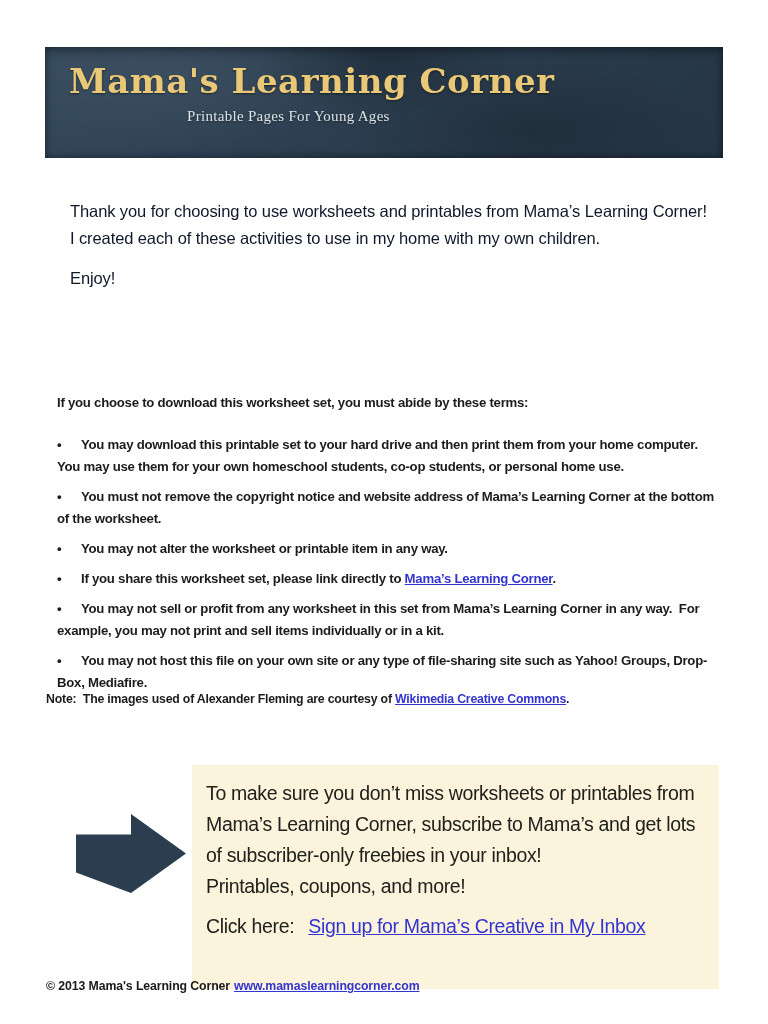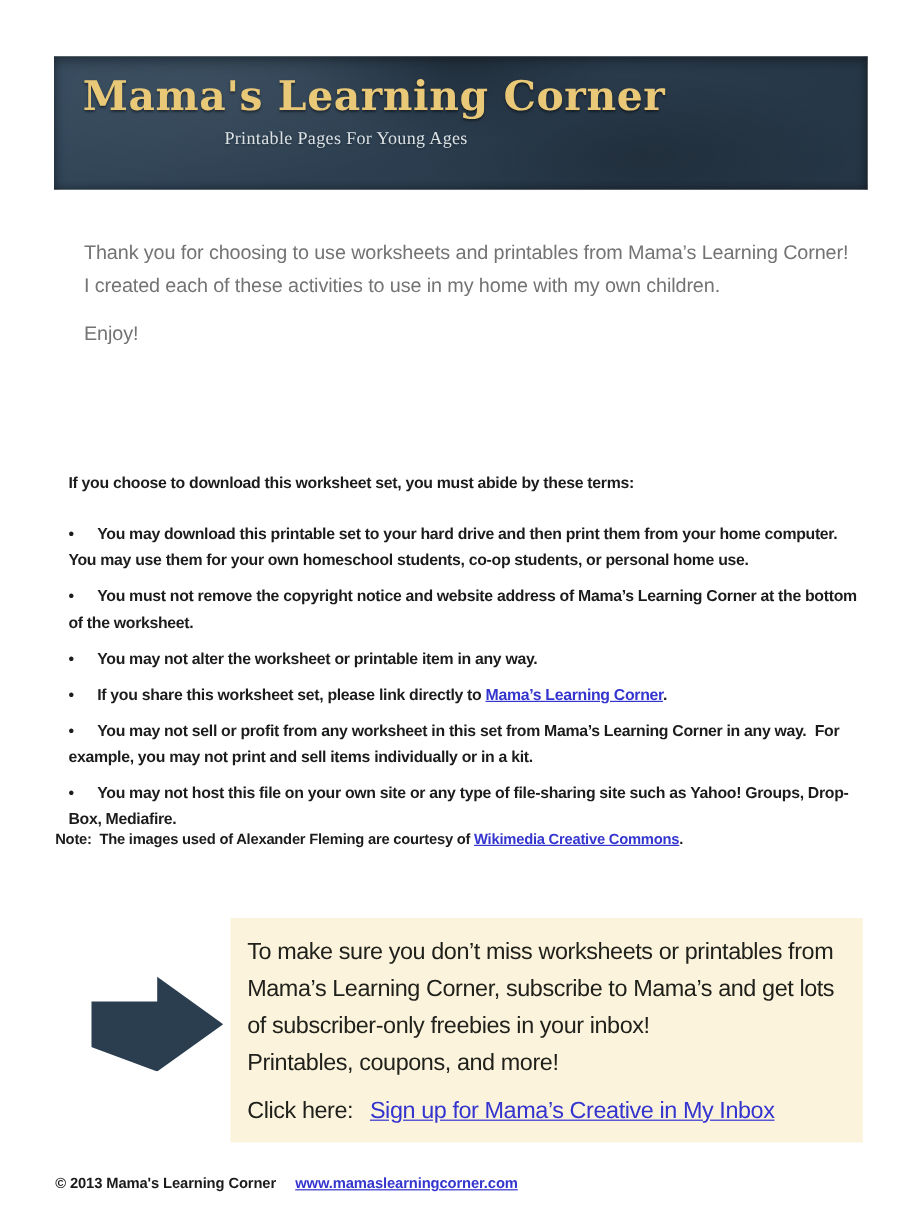--- a/index.html
+++ b/index.html
@@ -37,21 +37,21 @@
     font-size:15px; letter-spacing:0.3px;
     color:#dce3e7;
     text-shadow:0 1px 2px rgba(0,0,0,0.4);
     white-space:nowrap;
   }
 
   
   .intro {
     position:absolute; left:70px; top:198px; width:642px;
     font-size:16.5px; line-height:27px; letter-spacing:-0.1px;
-    color:#737373;
+    color:#0f172a;
   }
   .intro p { margin:0 0 13px 0; }
 
   
   .terms {
     position:absolute; left:57px; top:392px; width:660px;
     font-size:13.2px; font-weight:bold; letter-spacing:-0.25px;
     line-height:22px; color:#1c1c1c;
   }
   .terms-heading { margin-bottom:20px; }
@@ -65,21 +65,21 @@
 
   
   .note {
     position:absolute; left:46px; top:692px; width:680px;
     font-size:12.3px; font-weight:bold; letter-spacing:-0.2px;
     color:#1c1c1c;
   }
 
   
   .callout {
-    position:absolute; left:192px; top:765px; width:527px; height:187px;
+    position:absolute; left:192px; top:765px; width:527px; height:224px;
     background:#fbf3dc;
     padding:13px 14px 4px 14px;
     font-size:19.5px; line-height:31px; letter-spacing:-0.35px;
     color:#21211c;
   }
   .callout .click-row { margin-top:9px; }
   .callout .click-row .link { margin-left:14px; }
 
   .arrow {
     position:absolute; left:76px; top:814px; width:110px; height:79px;
@@ -88,21 +88,21 @@
     clip-path:polygon(0 26%, 50% 26%, 50% 0, 100% 50%, 50% 100%, 0 74%);
   }
 
   
   .footer {
     position:absolute; left:46px; top:979px; width:680px;
     font-size:12.3px; font-weight:bold; letter-spacing:-0.1px;
     color:#1a1a1a;
     display:flex; align-items:baseline;
   }
-  .footer .link { margin-left:16px; }
+  .footer .link { margin-left:4px; }
 </style>
 </head>
 <body>
 
 <div class="banner">
   <div class="banner-title">Mama's Learning Corner</div>
   <div class="banner-subtitle">Printable Pages For Young Ages</div>
 </div>
 
 <div class="intro">

